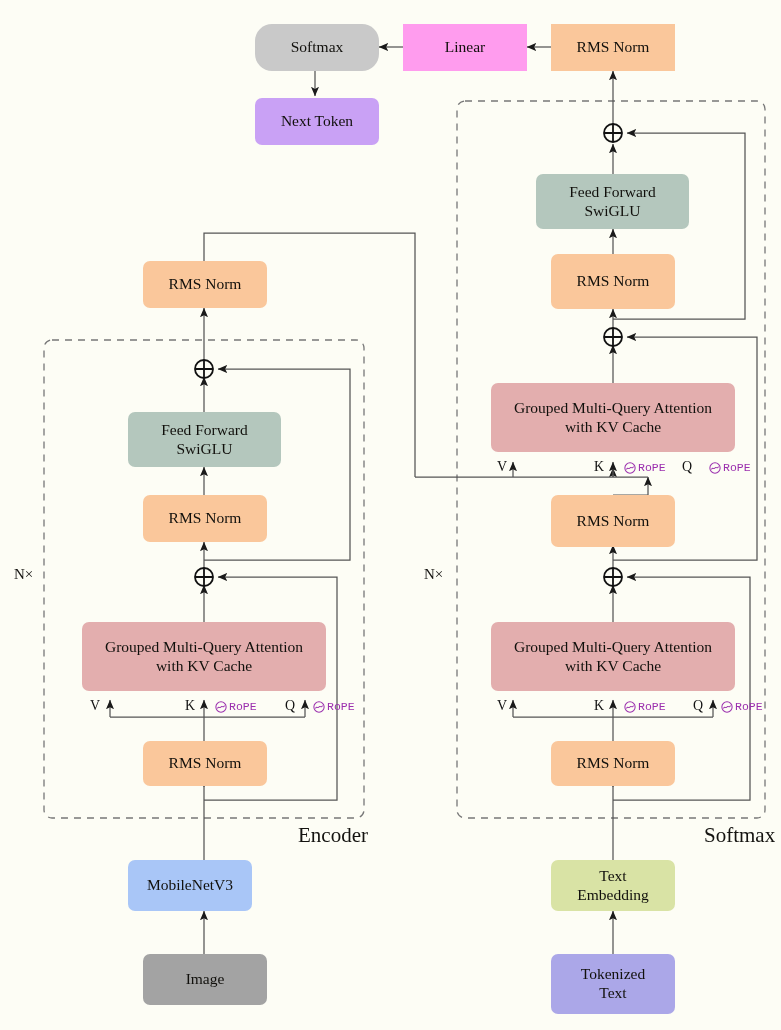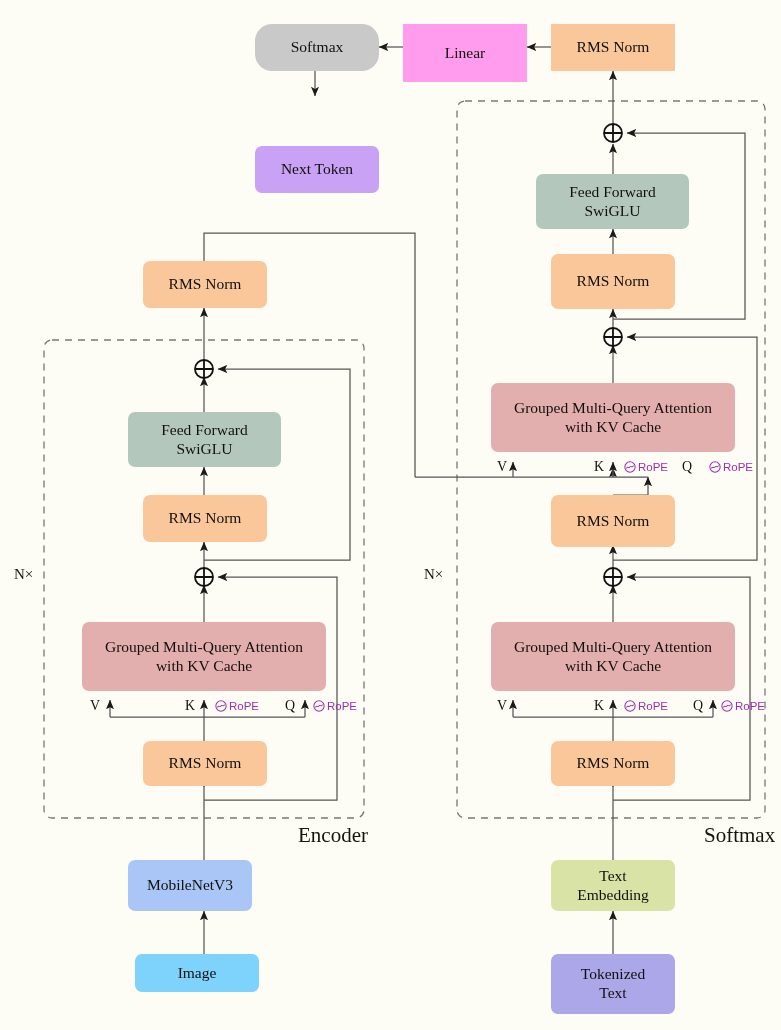--- a/index.html
+++ b/index.html
@@ -47,21 +47,21 @@
     z-index:4;
     white-space:nowrap;
   }
   .rope{
     position:absolute;
     display:flex;align-items:center;gap:2px;
     font-size:11.5px;
     color:#9b2fae;
     z-index:4;
     white-space:nowrap;
-    font-family:Liberation Sans, sans-serif;
+    font-family:Liberation Mono, monospace;
   }
   .rope svg{display:block;}
 
   .plus{
     position:absolute;
     width:22px;height:22px;
     z-index:4;
   }
 </style>
 </head>
@@ -149,25 +149,25 @@
       <path d="M415,477 L648,477"></path>
       <path d="M513,477 L513,462" marker-end="url(#ah)"></path>
       <path d="M613,477 L613,462" marker-end="url(#ah)"></path>
     </g>
   </svg>
 
   <div class="node sq" style="left:255px;top:24px;width:124px;height:47px;background:#c9c9c9;border-radius:17px;">
     <span>Softmax</span>
   </div>
 
-  <div class="node" style="left:255px;top:98px;width:124px;height:47px;background:#c9a1f5;margin-top:48px;">
+  <div class="node" style="left:255px;top:98px;width:124px;height:47px;background:#c9a1f5;">
     <span>Next Token</span>
   </div>
 
-  <div class="node sq" style="left:403px;top:24px;width:124px;height:58px;background:#ff9cee;">
+  <div class="node sq" style="left:403px;top:24px;width:124px;height:47px;background:#ff9cee;">
     <span>Linear</span>
   </div>
 
   <div class="node sq" style="left:551px;top:24px;width:124px;height:47px;background:#fac79b;">
     <span>RMS Norm</span>
   </div>
 
   <div class="node" style="left:536px;top:174px;width:153px;height:55px;background:#b4c7bd;">
     <span>Feed Forward
 SwiGLU</span>
@@ -224,21 +224,21 @@
   </div>
 
   <div class="node" style="left:143px;top:741px;width:124px;height:45px;background:#fac79b;">
     <span>RMS Norm</span>
   </div>
 
   <div class="node" style="left:128px;top:860px;width:124px;height:51px;background:#a9c6f7;">
     <span>MobileNetV3</span>
   </div>
 
-  <div class="node" style="left:135px;top:954px;width:124px;height:38px;background:#7dd3fc;">
+  <div class="node" style="left:143px;top:954px;width:124px;height:51px;background:#a3a3a3;">
     <span>Image</span>
   </div>
 
   <svg class="plus" style="left:602px;top:122px;" viewBox="0 0 22 22">
     <circle cx="11" cy="11" r="9" fill="#fdfdf5" stroke="#111" stroke-width="1.8"></circle>
     <path d="M11,2.2 L11,19.8 M2.2,11 L19.8,11" stroke="#111" stroke-width="1.8"></path>
   </svg>
 
   <svg class="plus" style="left:602px;top:326px;" viewBox="0 0 22 22">
     <circle cx="11" cy="11" r="9" fill="#fdfdf5" stroke="#111" stroke-width="1.8"></circle>

